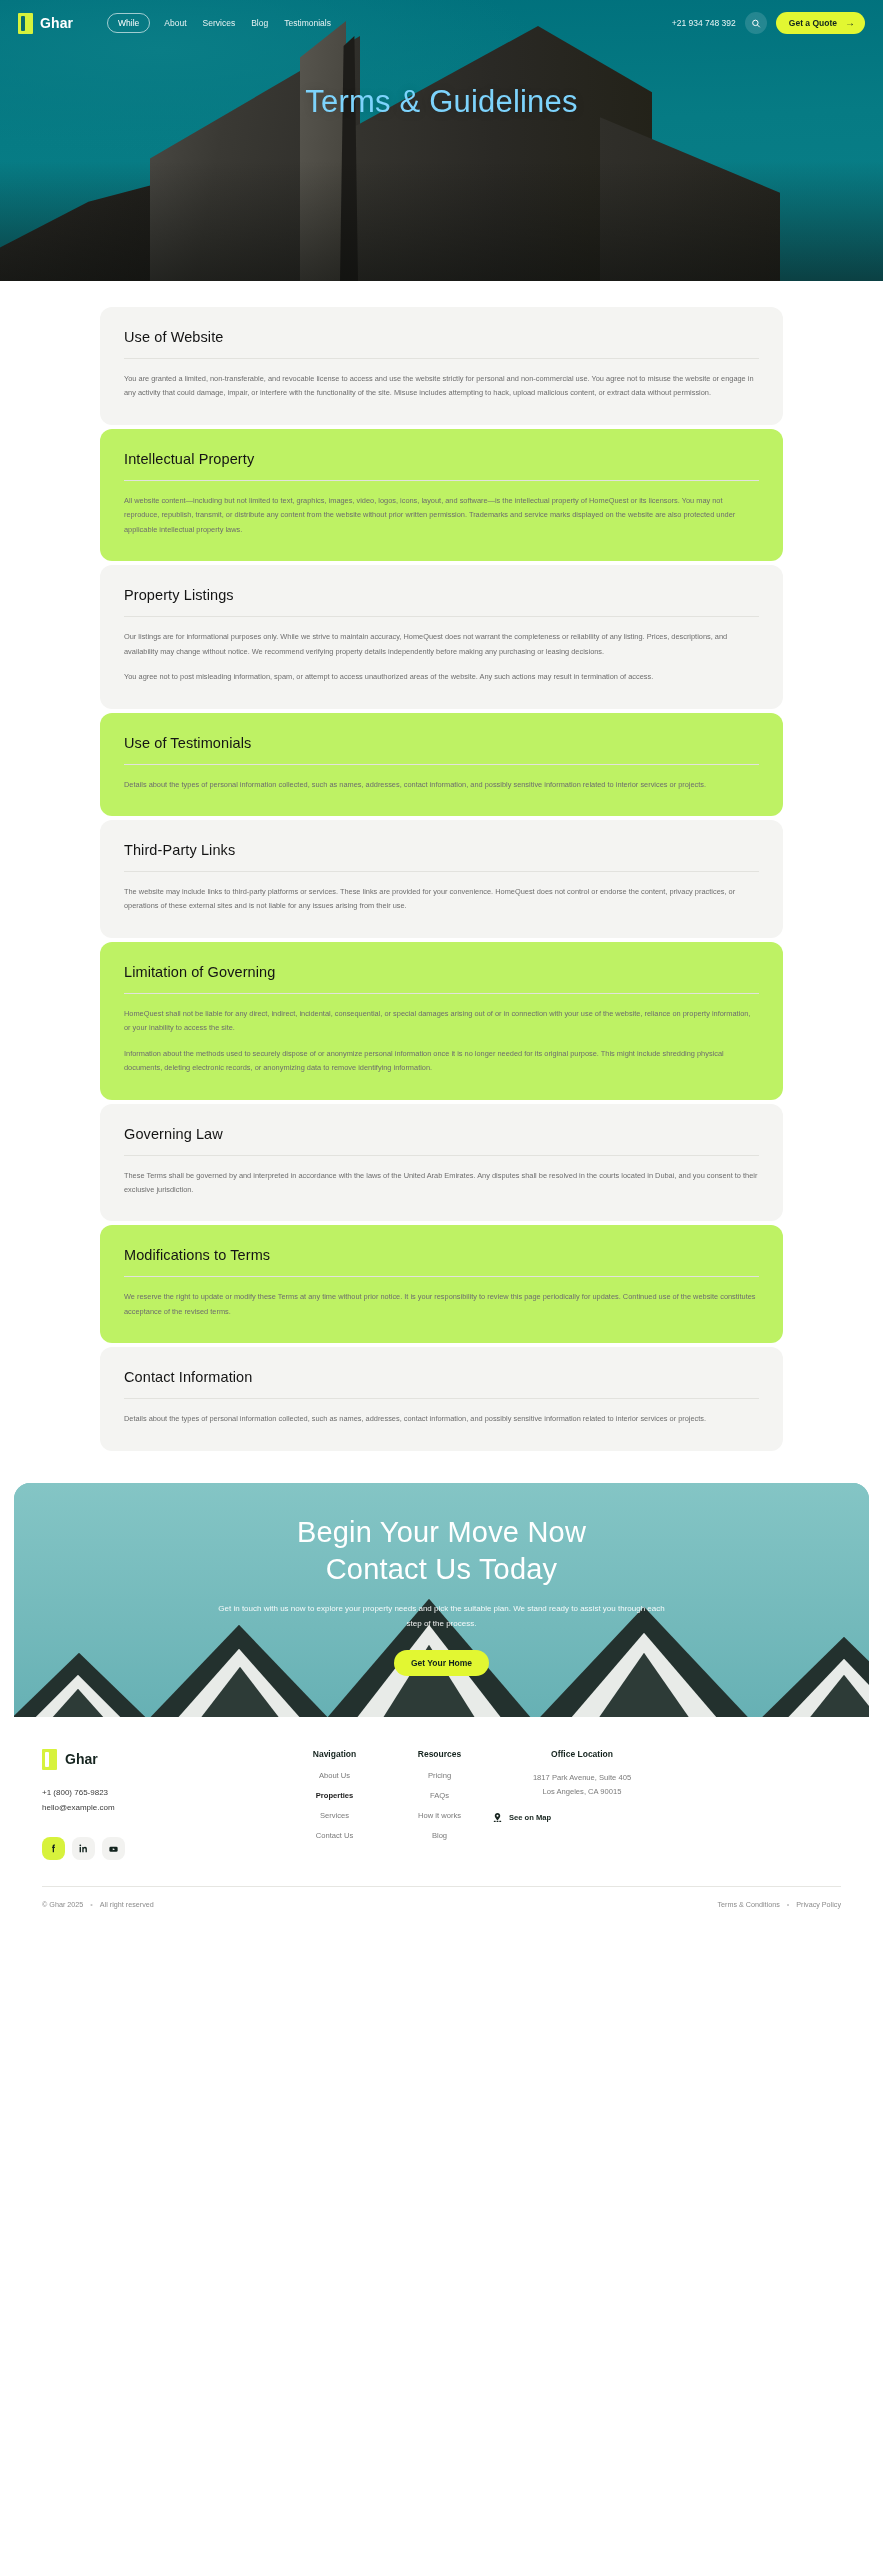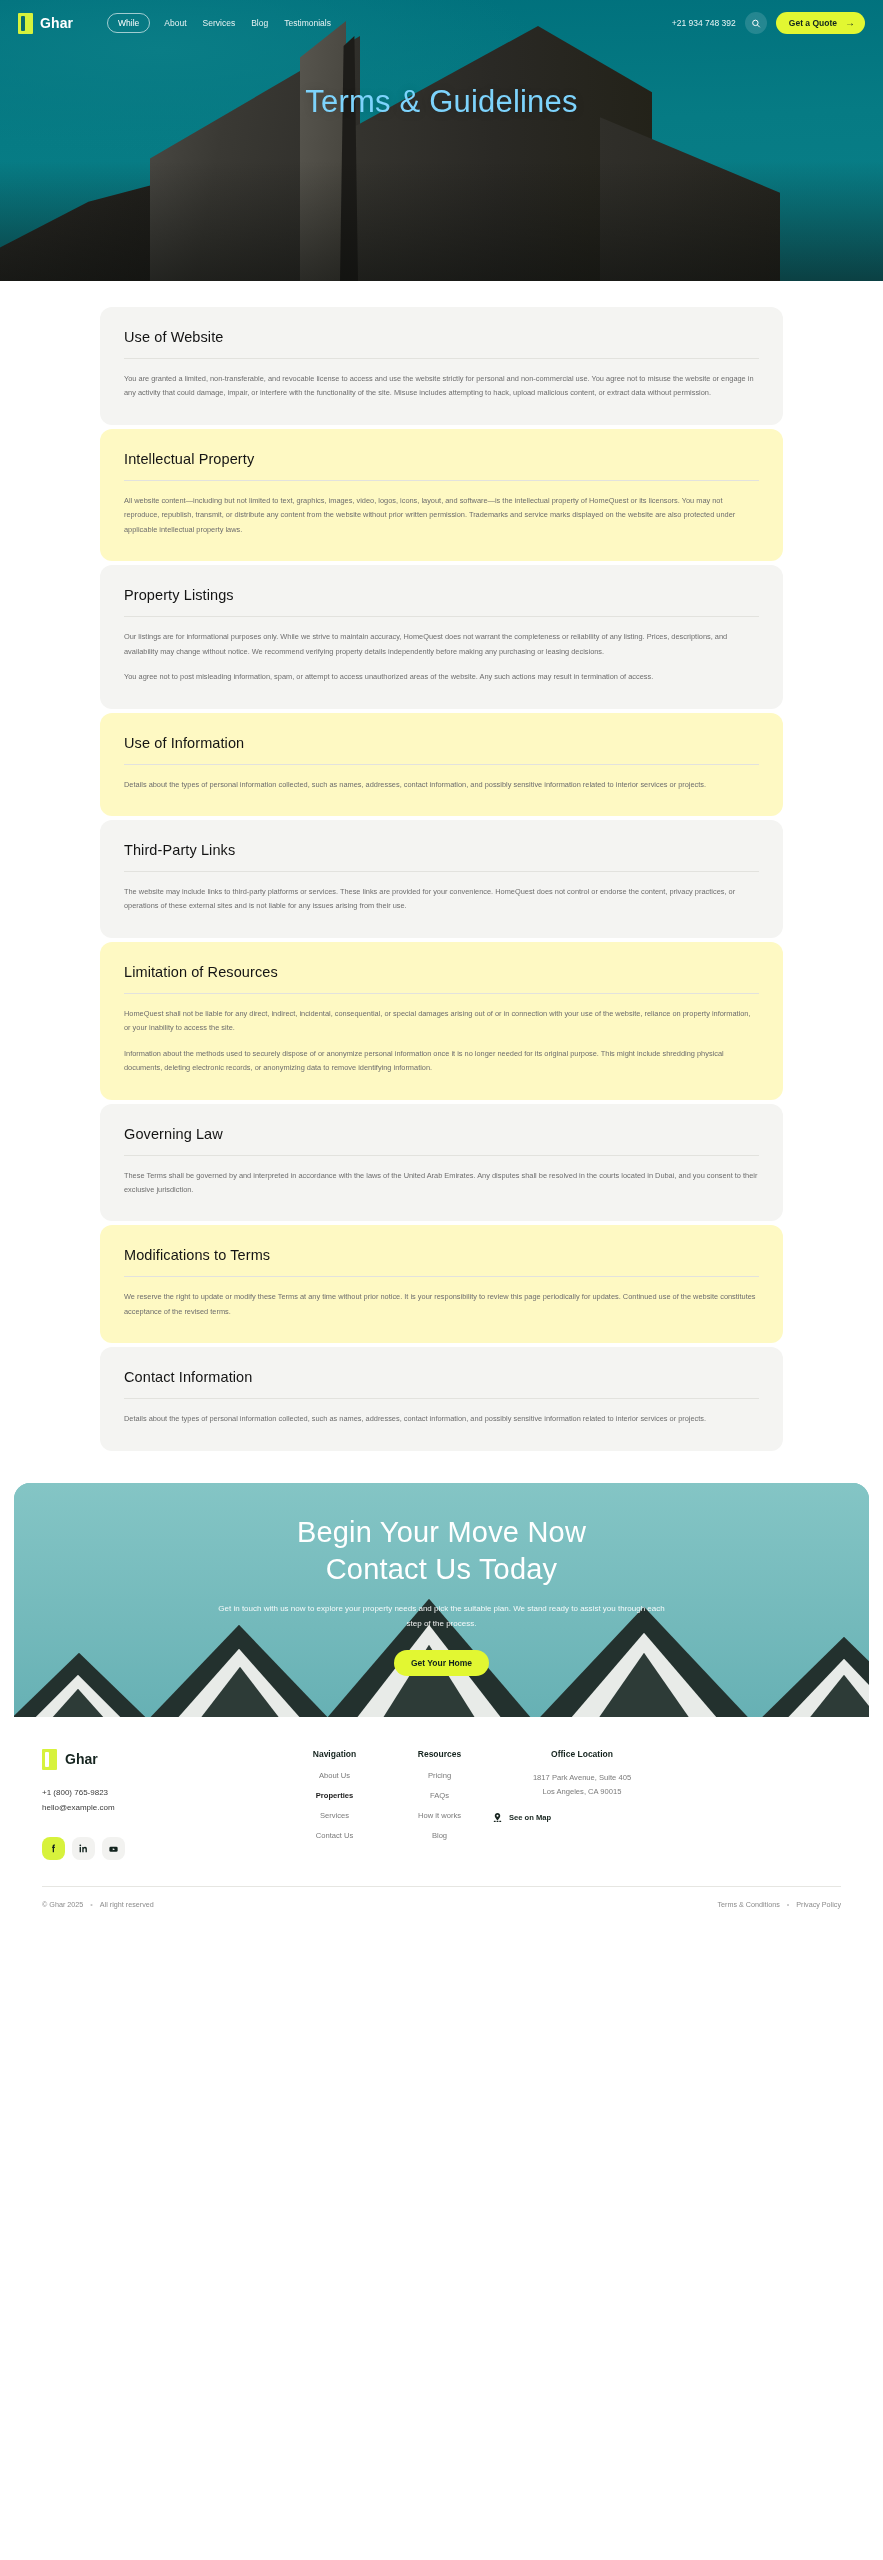--- a/index.html
+++ b/index.html
@@ -132,21 +132,21 @@
     background:#ffffff;
   }
   .wrap { width: 883px; margin:0 auto; padding: 0 100px; }
 
   .t-card {
     border-radius: 12px;
     padding: 22px 24px 24px;
     margin-bottom: 4px;
   }
   .t-card.shaded { background: #f4f4f2; }
-  .t-card.plain { background: #fef9c3; }
+  .t-card.plain { background: #bef264; }
 
   .t-title {
     margin: 0 0 13px;
     font-size: 14.5px;
     font-weight: 400;
     color: #141414;
     letter-spacing: .1px;
   }
   .t-rule { height:1px; background:#e2e2de; margin: 0 0 13px; }
   .t-p {
@@ -307,31 +307,31 @@
         <div class="t-rule"></div>
         <p class="t-p">All website content—including but not limited to text, graphics, images, video, logos, icons, layout, and software—is the intellectual property of HomeQuest or its licensors. You may not reproduce, republish, transmit, or distribute any content from the website without prior written permission. Trademarks and service marks displayed on the website are also protected under applicable intellectual property laws.</p>
       </div>
       <div class="t-card shaded">
         <h2 class="t-title">Property Listings</h2>
         <div class="t-rule"></div>
         <p class="t-p">Our listings are for informational purposes only. While we strive to maintain accuracy, HomeQuest does not warrant the completeness or reliability of any listing. Prices, descriptions, and availability may change without notice. We recommend verifying property details independently before making any purchasing or leasing decisions.</p>
         <p class="t-p">You agree not to post misleading information, spam, or attempt to access unauthorized areas of the website. Any such actions may result in termination of access.</p>
       </div>
       <div class="t-card plain">
-        <h2 class="t-title">Use of Information</h2>
+        <h2 class="t-title">Use of Testimonials</h2>
         <div class="t-rule"></div>
         <p class="t-p">Details about the types of personal information collected, such as names, addresses, contact information, and possibly sensitive information related to interior services or projects.</p>
       </div>
       <div class="t-card shaded">
         <h2 class="t-title">Third-Party Links</h2>
         <div class="t-rule"></div>
         <p class="t-p">The website may include links to third-party platforms or services. These links are provided for your convenience. HomeQuest does not control or endorse the content, privacy practices, or operations of these external sites and is not liable for any issues arising from their use.</p>
       </div>
       <div class="t-card plain">
-        <h2 class="t-title">Limitation of Resources</h2>
+        <h2 class="t-title">Limitation of Governing</h2>
         <div class="t-rule"></div>
         <p class="t-p">HomeQuest shall not be liable for any direct, indirect, incidental, consequential, or special damages arising out of or in connection with your use of the website, reliance on property information, or your inability to access the site.</p>
         <p class="t-p">Information about the methods used to securely dispose of or anonymize personal information once it is no longer needed for its original purpose. This might include shredding physical documents, deleting electronic records, or anonymizing data to remove identifying information.</p>
       </div>
       <div class="t-card shaded">
         <h2 class="t-title">Governing Law</h2>
         <div class="t-rule"></div>
         <p class="t-p">These Terms shall be governed by and interpreted in accordance with the laws of the United Arab Emirates. Any disputes shall be resolved in the courts located in Dubai, and you consent to their exclusive jurisdiction.</p>
       </div>
       <div class="t-card plain">

